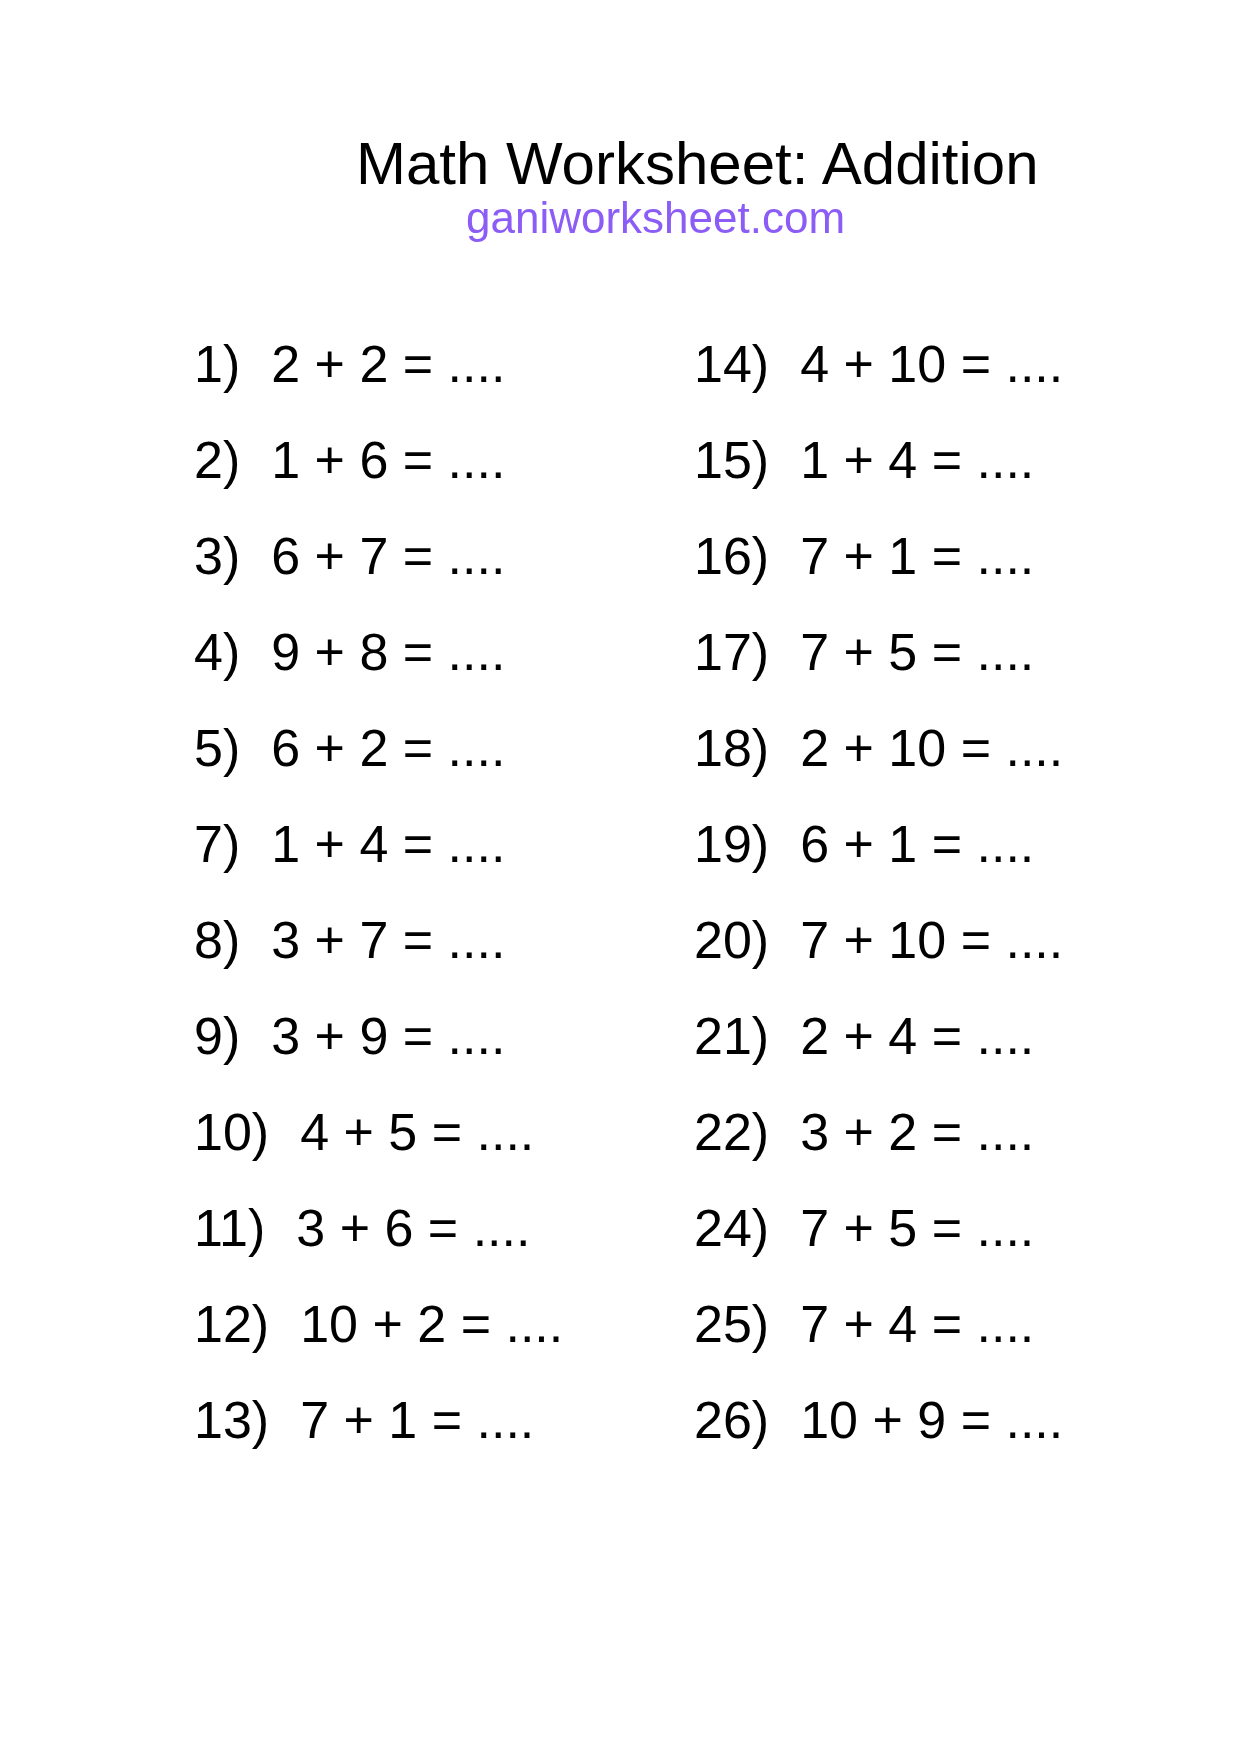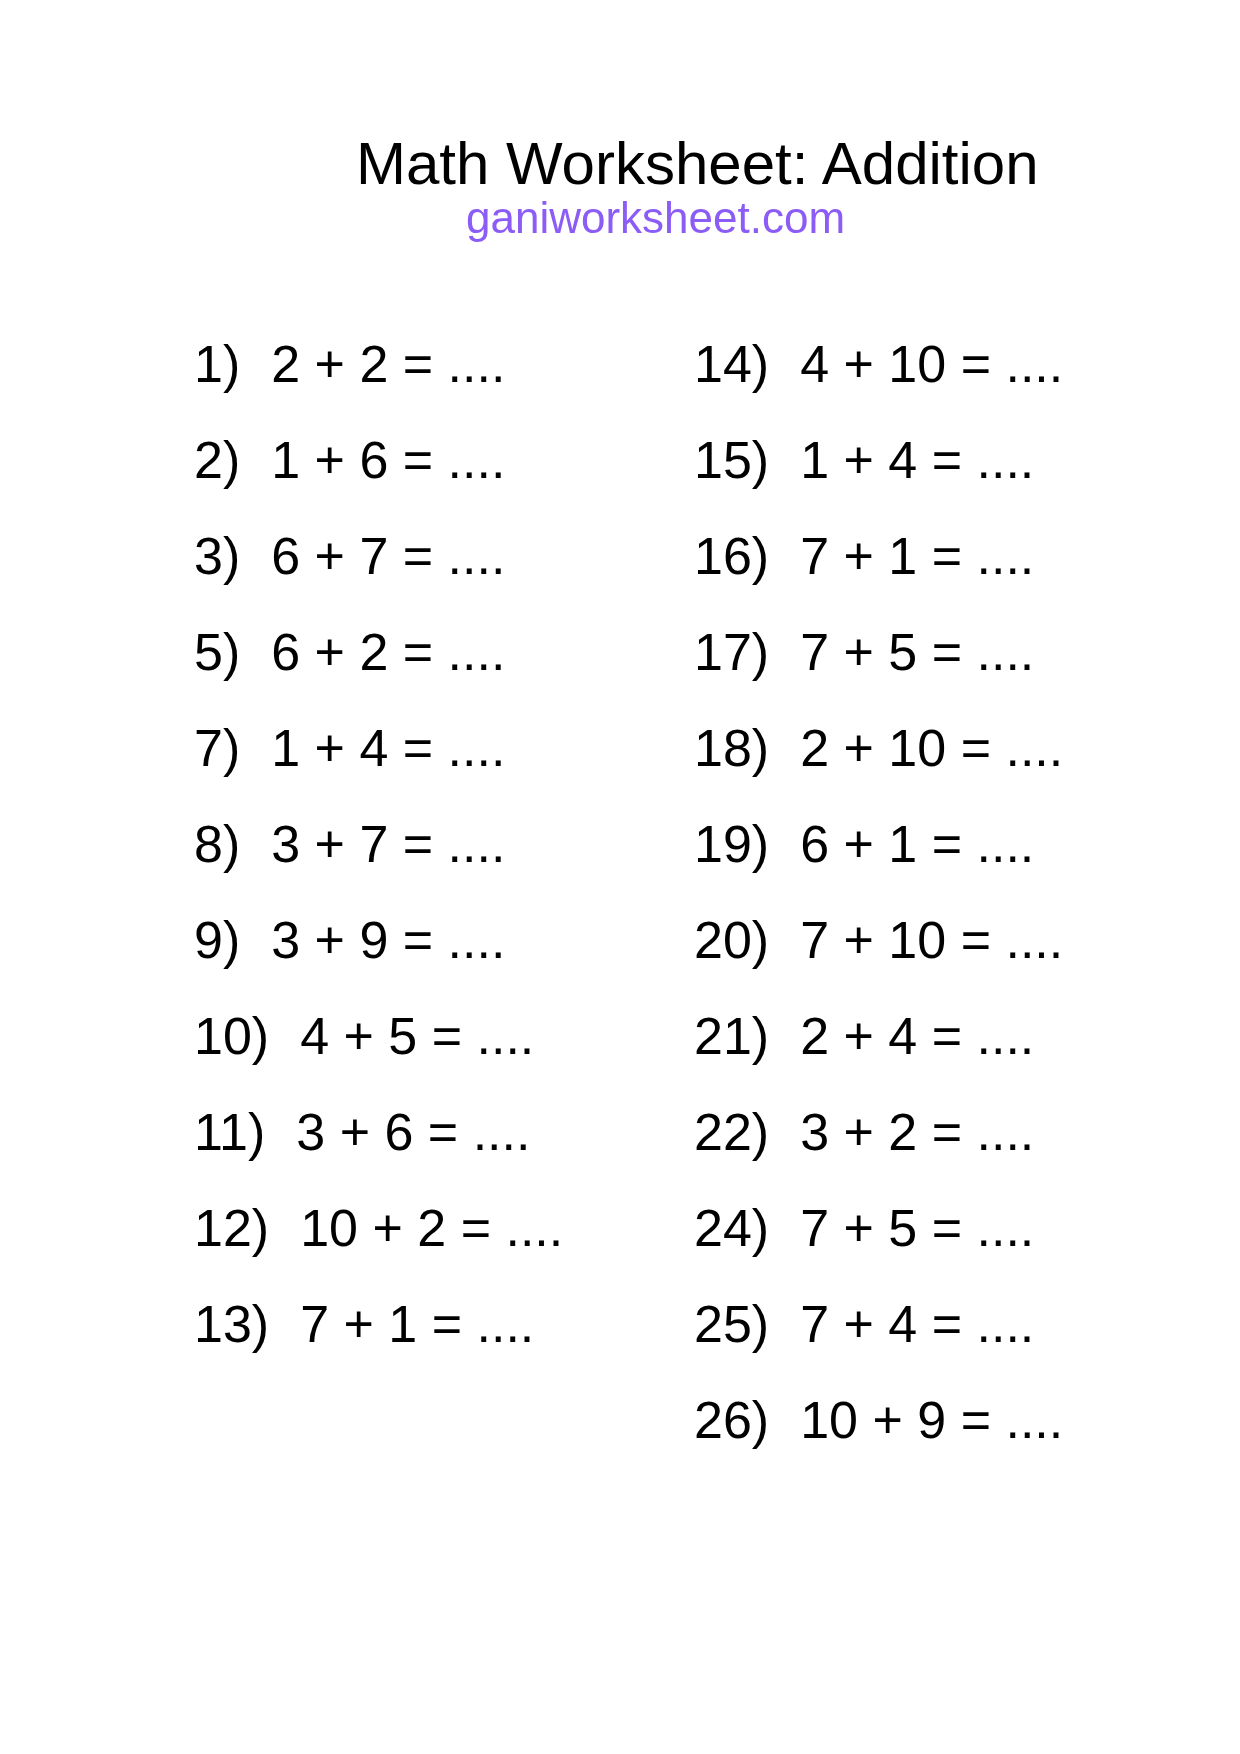--- a/index.html
+++ b/index.html
@@ -60,20 +60,21 @@
   <div class="title">Math Worksheet: Addition</div>
   <div class="subtitle">ganiworksheet.com</div>
 
   <div class="col col-left">
   <div class="row"><span class="pnum">1)</span><span class="pexpr">2 + 2 = ....</span></div>
 
   <div class="row"><span class="pnum">2)</span><span class="pexpr">1 + 6 = ....</span></div>
 
   <div class="row"><span class="pnum">3)</span><span class="pexpr">6 + 7 = ....</span></div>
 
+  <div class="row"><span class="pnum">4)</span><span class="pexpr">9 + 8 = ....</span></div>
 
   <div class="row"><span class="pnum">5)</span><span class="pexpr">6 + 2 = ....</span></div>
 
 
   <div class="row"><span class="pnum">7)</span><span class="pexpr">1 + 4 = ....</span></div>
 
   <div class="row"><span class="pnum">8)</span><span class="pexpr">3 + 7 = ....</span></div>
 
   <div class="row"><span class="pnum">9)</span><span class="pexpr">3 + 9 = ....</span></div>
 

